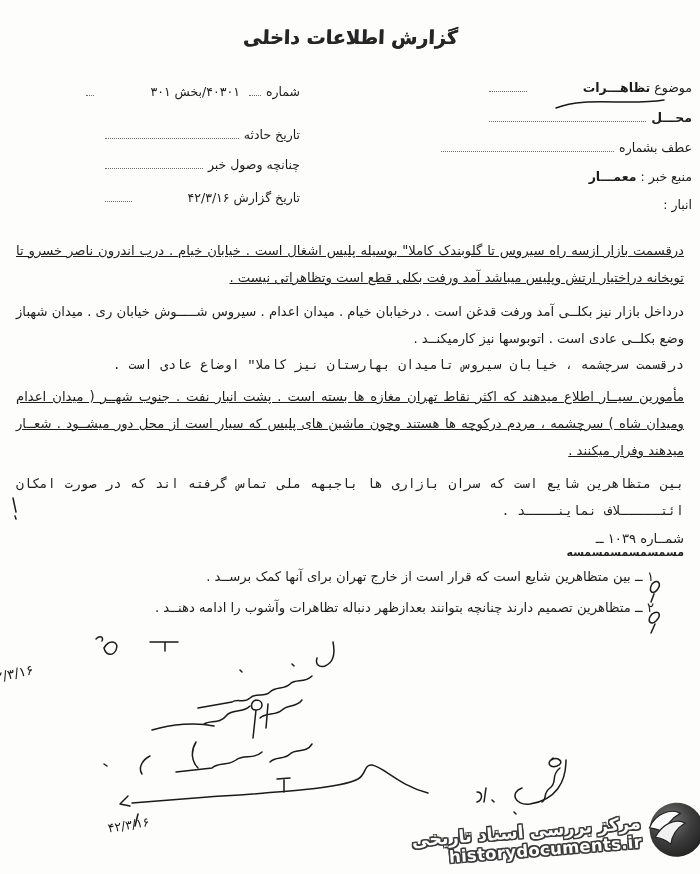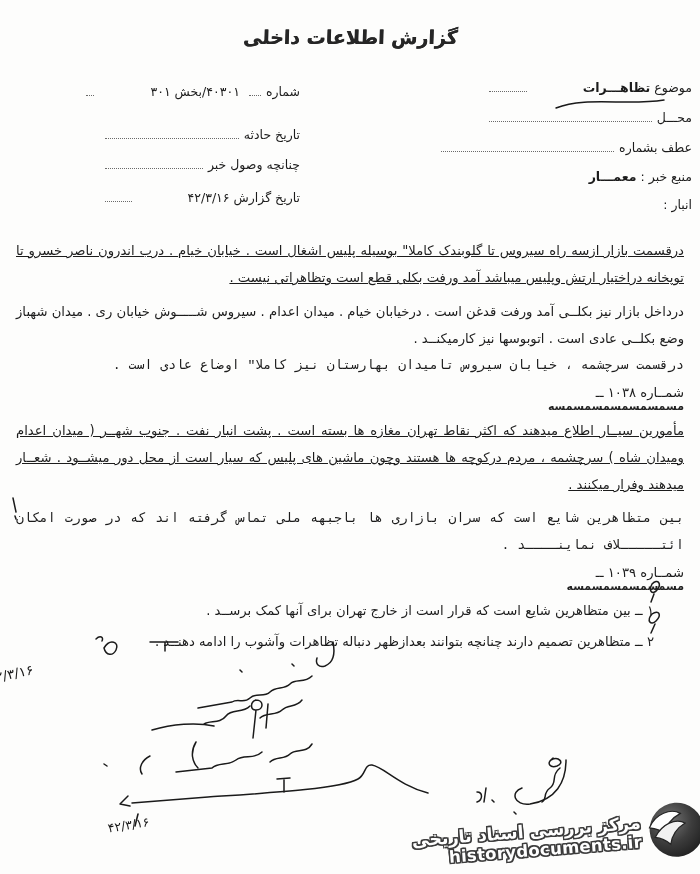--- a/index.html
+++ b/index.html
@@ -58,21 +58,21 @@
 
   <div class="title">
     <span class="title-inner">گزارش اطلاعات داخلی</span>
   </div>
 
   <div class="hrow" style="top:76px;right:8px;width:208px;">
     <span class="lbl">موضوع</span>
     <span class="val b">تظاهـــرات</span>
     <span class="leader"></span>
   </div>
-  <div class="hrow" style="top:106px;right:8px;width:208px;">
+  <div class="hrow" style="top:106px;right:8px;width:208px;font-weight:bold;">
     <span class="lbl">محـــل</span>
     <span class="leader"></span>
   </div>
   <div class="hrow" style="top:136px;right:8px;width:256px;">
     <span class="lbl">عطف بشماره</span>
     <span class="leader"></span>
   </div>
   <div class="hrow" style="top:165px;right:8px;width:170px;">
     <span class="lbl">منبع خبر :</span>
     <span class="val b">معمـــار</span>
@@ -98,24 +98,20 @@
   <div class="hrow" style="top:186px;left:100px;width:200px;">
     <span class="lbl">تاریخ گزارش</span>
     <span class="val">۴۲/۳/۱۶</span>
     <span class="leader"></span>
   </div>
 
   <div class="docbody">
     <p class="sp">درقسمت بازار ازسه راه سیروس تا گلوبندک کاملا" بوسیله پلیس اشغال است . خیابان خیام . درب اندرون ناصر خسرو تا توپخانه دراختیار ارتش وپلیس میباشد آمد ورفت بکلی قطع است وتظاهراتی نیست .</p>
     <p>درداخل بازار نیز بکلــی آمد ورفت قدغن است . درخیابان خیام . میدان اعدام . سیروس شـــــوش خیابان ری . میدان شهباز وضع بکلــی عادی است . اتوبوسها نیز کارمیکنــد .</p>
     <p class="sp2">درقسمت سرچشمه ، خیابان سیروس تامیدان بهارستان نیز کاملا" اوضاع عادی است .</p>
-    <div class="sep">
-      <div class="sep-label">شمــاره ۱۰۳۸ ــ</div>
-      <div class="sep-line">مسمسمسمسمسمسمسه</div>
-    </div>
     <p class="sp">مأمورین سیــار اطلاع میدهند که اکثر نقاط تهران مغازه ها بسته است . پشت انبار نفت . جنوب شهــر ( میدان اعدام ومیدان شاه ) سرچشمه ، مردم درکوچه ها هستند وچون ماشین های پلیس که سیار است از محل دور میشــود . شعــار میدهند وفرار میکنند .</p>
     <p class="sp2">بین متظاهرین شایع است که سران بازاری ها باجبهه ملی تماس گرفته اند که در صورت امکان ائتـــــلاف نماینــــد .</p>
     <div class="sep">
       <div class="sep-label">شمــاره ۱۰۳۹ ــ</div>
       <div class="sep-line">مسمسمسمسمسمسه</div>
     </div>
     <div class="numitem">۱ ــ بین متظاهرین شایع است که قرار است از خارج تهران برای آنها کمک برســد .</div>
     <div class="numitem">۲ ــ متظاهرین تصمیم دارند چنانچه بتوانند بعدازظهر دنباله تظاهرات وآشوب را ادامه دهنــد .</div>
   </div>
 

